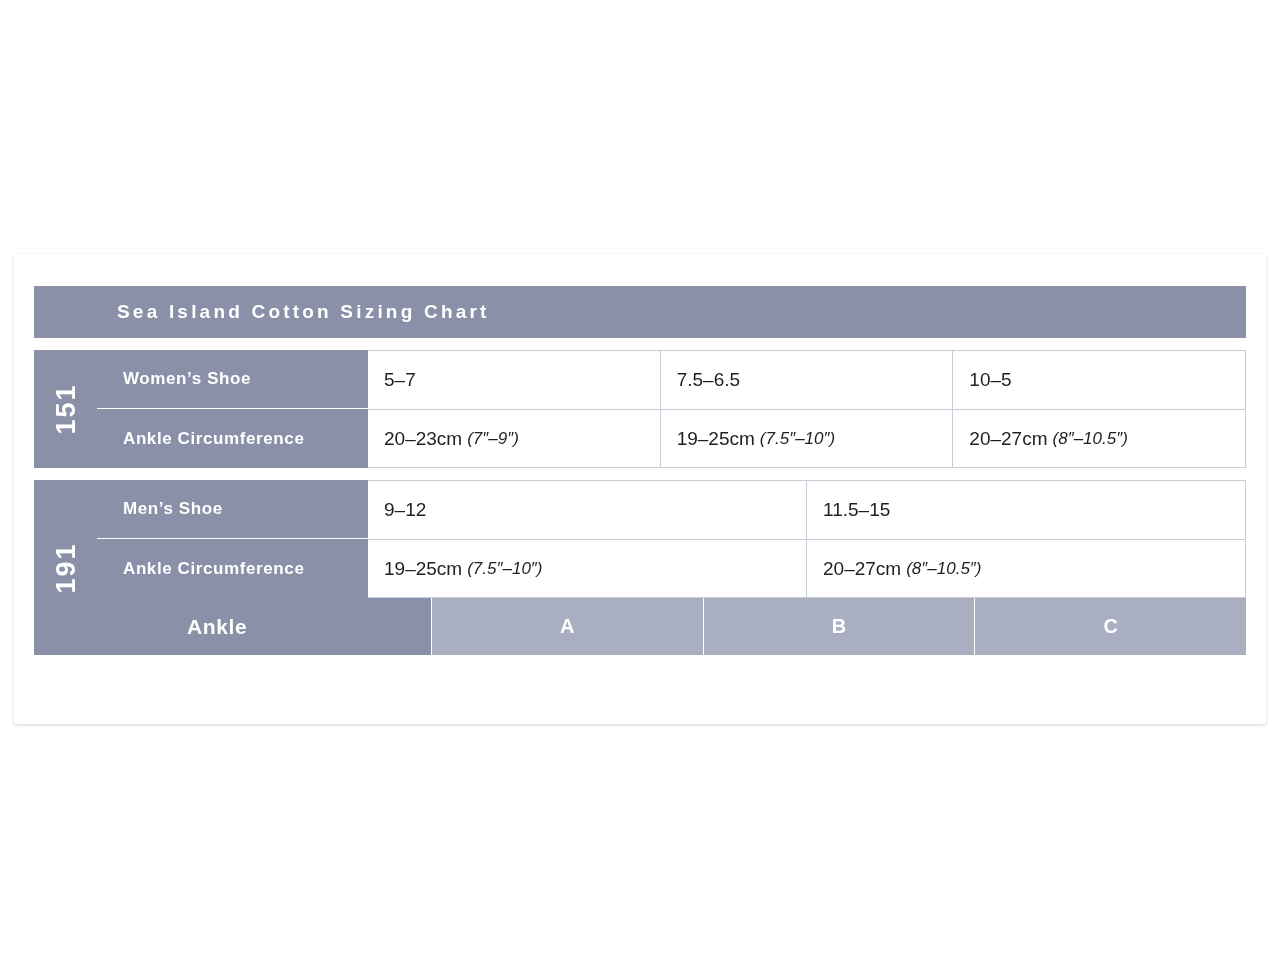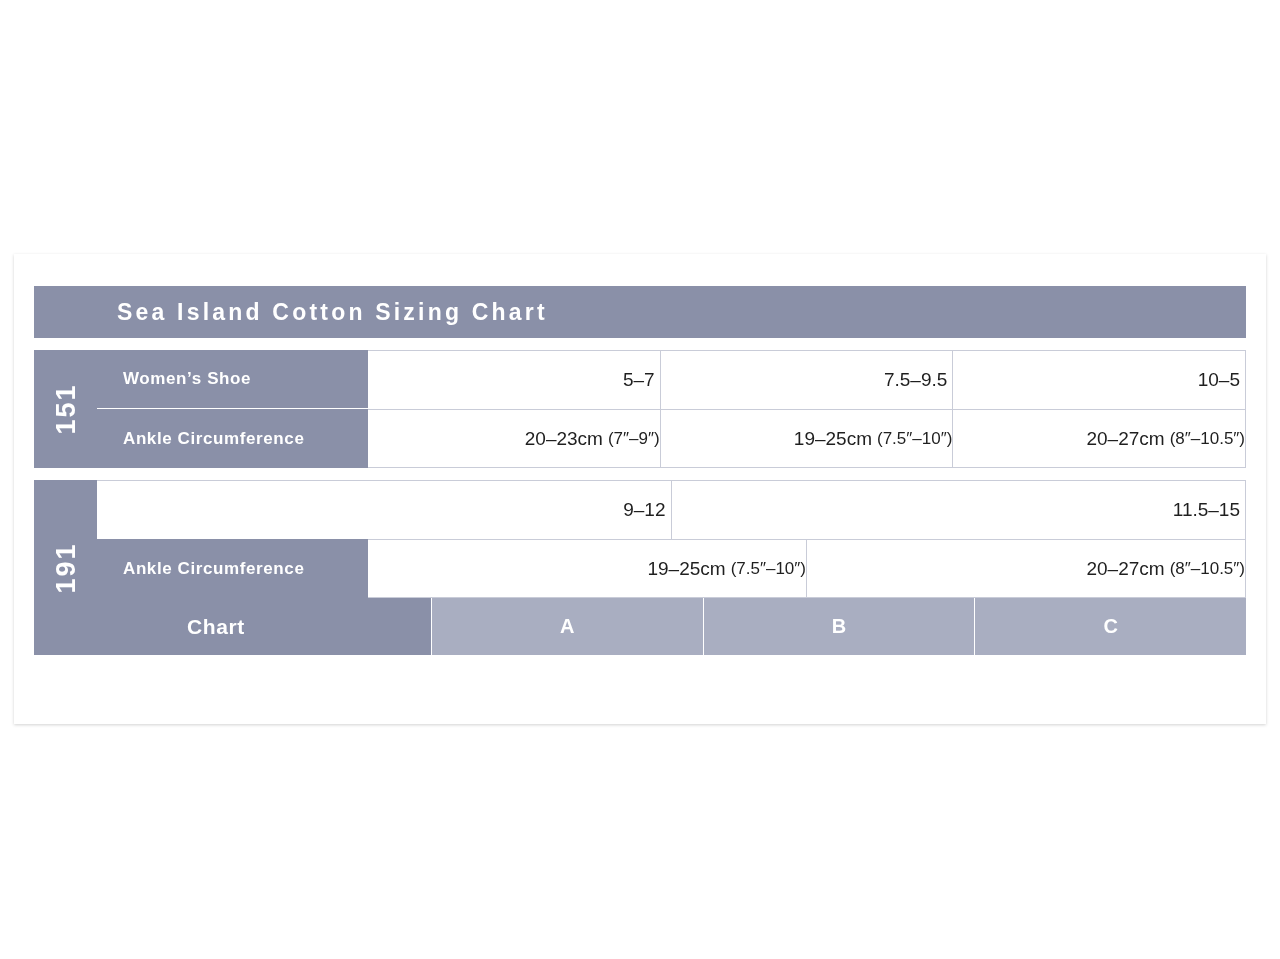--- a/index.html
+++ b/index.html
@@ -37,21 +37,21 @@
   .title-bar {
     background: #8a90a8;
     height: 52px;
     display: flex;
     align-items: center;
     padding-left: 83px;
     box-sizing: border-box;
   }
   .title-bar .title-text {
     color: #ffffff;
-    font-size: 23px;
+    font-size: 19px;
     font-weight: bold;
     letter-spacing: 3.2px;
   }
 
   
   .block {
     margin-top: 12px;
     display: flex;
     width: 100%;
   }
@@ -102,31 +102,32 @@
     border-bottom: 1px solid #ffffff;
   }
 
   .cell {
     flex: 1 1 0;
     background: #ffffff;
     border: 1px solid #c9ccd8;
     border-left: none;
     display: flex;
     align-items: center;
-    justify-content: flex-end;
+    justify-content: flex-start;
     font-size: 19px;
     color: #1f1f1f;
     box-sizing: border-box;
     white-space: nowrap;
     padding-left: 16px;
   }
   .row:first-child .cell {
     border-bottom: none;
   }
   .cell .imp {
+    font-style: italic;
     font-size: 17px;
     margin-left: 5px;
   }
 
   
   .size-row {
     display: flex;
     height: 57px;
   }
   .size-head {
@@ -170,21 +171,21 @@
         <span class="vert">151</span>
       </div>
       <div class="rows">
         <div class="row">
           <div class="row-head">Women’s Shoe</div>
           <div class="cell">
             <span>5–7</span>
             <span class="imp"></span>
           </div>
           <div class="cell">
-            <span>7.5–9.5</span>
+            <span>7.5–6.5</span>
             <span class="imp"></span>
           </div>
           <div class="cell">
             <span>10–5</span>
             <span class="imp"></span>
           </div>
         </div>
         <div class="row">
           <div class="row-head">Ankle Circumference</div>
           <div class="cell">
@@ -202,20 +203,21 @@
         </div>
       </div>
     </div>
 
     <div class="block">
       <div class="side-label">
         <span class="vert">191</span>
       </div>
       <div class="rows">
         <div class="row">
+          <div class="row-head">Men’s Shoe</div>
           <div class="cell">
             <span>9–12</span>
             <span class="imp"></span>
           </div>
           <div class="cell">
             <span>11.5–15</span>
             <span class="imp"></span>
           </div>
         </div>
         <div class="row">
@@ -224,21 +226,21 @@
             <span>19–25cm</span>
             <span class="imp">(7.5″–10″)</span>
           </div>
           <div class="cell">
             <span>20–27cm</span>
             <span class="imp">(8″–10.5″)</span>
           </div>
         </div>
 
         <div class="size-row">
-          <div class="size-head">Chart</div>
+          <div class="size-head">Ankle</div>
           <div class="size-cell">A</div>
           <div class="size-cell">B</div>
           <div class="size-cell">C</div>
         </div>
       </div>
     </div>
 
   </div>
 </div>
 

